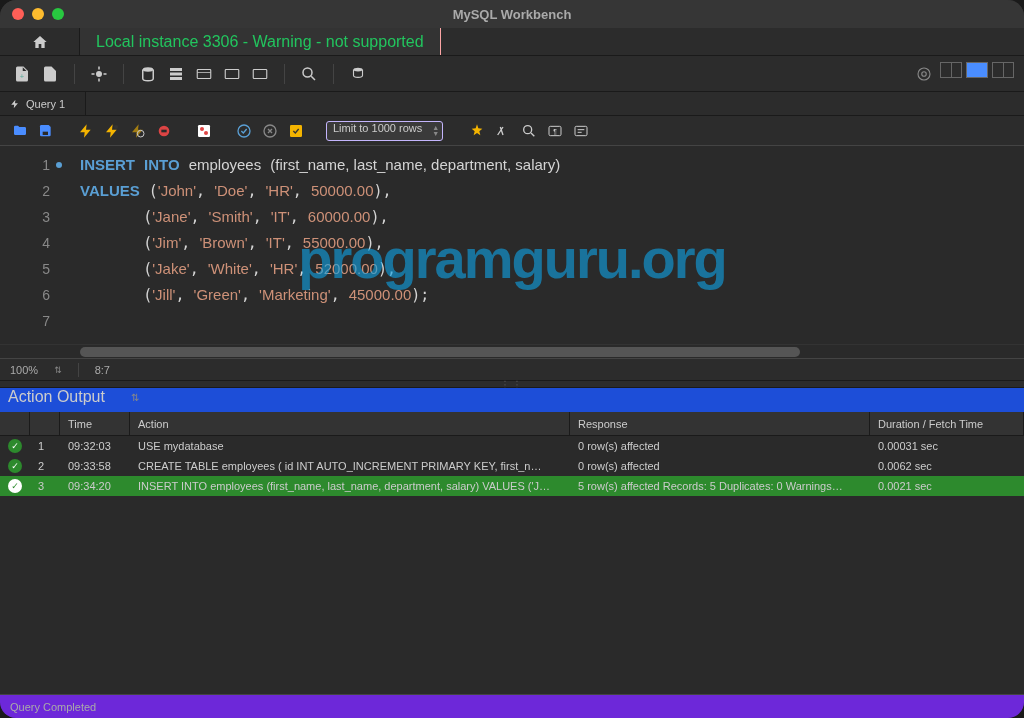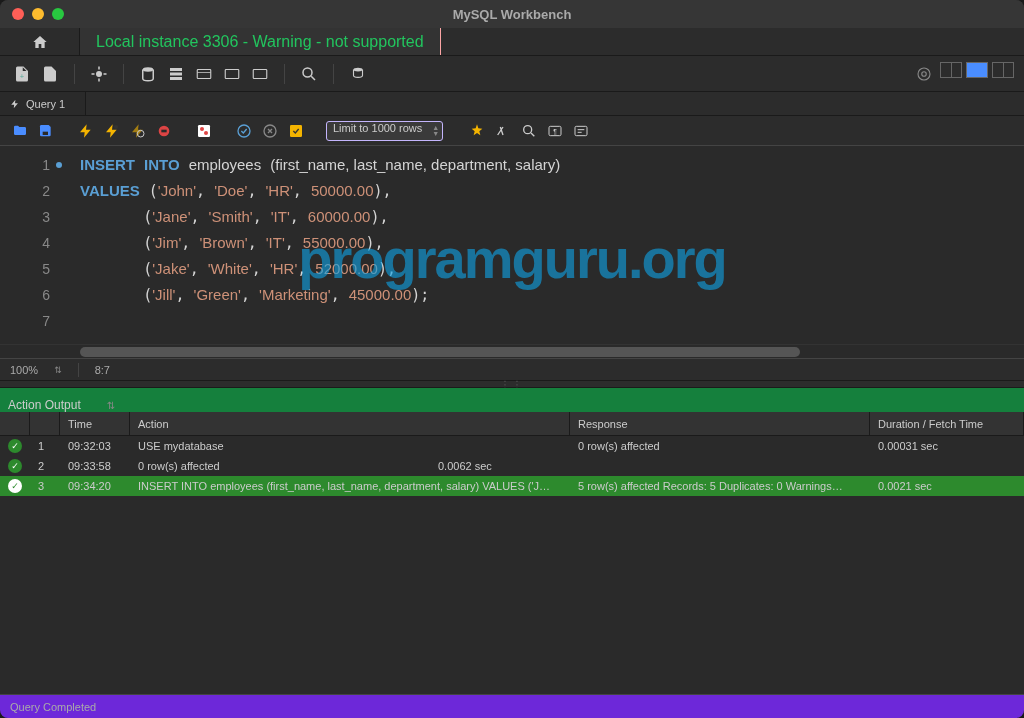--- a/index.html
+++ b/index.html
@@ -1,17 +1,17 @@
 <!DOCTYPE html>
 <html><head>
 <meta charset="utf-8">
 <style>
 *{margin:0;padding:0;box-sizing:border-box;font-family:-apple-system,BlinkMacSystemFont,'Segoe UI',sans-serif}
 body{background:#1a1a1a;width:1024px;height:718px;overflow:hidden;color:#ccc;font-size:12px}
-.window{width:1024px;height:718px;background:#2a2a2a;border-radius:8px;overflow:hidden;display:flex;flex-direction:column}
+.window{width:1024px;height:718px;background:#2a2a2a;border-radius:16px;overflow:hidden;display:flex;flex-direction:column}
 .titlebar{height:28px;background:#363636;display:flex;align-items:center;position:relative}
 .traffic-lights{display:flex;gap:8px;padding-left:12px}
 .tl{width:12px;height:12px;border-radius:50%}
 .tl-red{background:#ff5f57}
 .tl-yellow{background:#febc2e}
 .tl-green{background:#28c840}
 .title{position:absolute;left:50%;transform:translateX(-50%);color:#aaa;font-size:13px;font-weight:600}
 .tabbar{height:28px;background:#2c2c2c;display:flex;align-items:stretch;border-bottom:1px solid #1a1a1a}
 .home-btn{width:80px;display:flex;align-items:center;justify-content:center;border-right:1px solid #1a1a1a}
 .home-icon{width:16px;height:16px;fill:#ccc}
@@ -42,21 +42,21 @@
 .ident{color:#d4d4d4}
 .str{color:#ce9178}
 .num{color:#ce9178}
 .watermark{position:absolute;top:50%;left:50%;transform:translate(-50%,-30%);font-size:56px;font-weight:700;color:#0ea5e9;opacity:0.6;pointer-events:none;letter-spacing:-2px}
 .hscroll{height:14px;background:#2a2a2a;position:relative;border-top:1px solid #333}
 .hscroll-thumb{position:absolute;left:80px;top:2px;height:10px;width:720px;background:#555;border-radius:5px}
 .statusbar1{height:22px;background:#2c2c2c;display:flex;align-items:center;padding:0 10px;gap:16px;color:#aaa;font-size:11px;border-top:1px solid #444}
 .sb-sep{width:1px;height:14px;background:#444}
 .splitter{height:8px;background:#2c2c2c;display:flex;align-items:center;justify-content:center;border-top:1px solid #1a1a1a;border-bottom:1px solid #1a1a1a}
 .splitter-dots{color:#555;font-size:10px;letter-spacing:2px}
-.output-header{height:24px;background:#15803d;display:flex;align-items:flex-end;padding:0 8px;color:#ccc;font-size:12px}
+.output-header{height:24px;background:#1d4ed8;display:flex;align-items:flex-start;padding:0 8px;color:#ccc;font-size:16px}
 .output-sel{display:flex;align-items:center;gap:6px}
 .output-sel::after{content:"⇅";font-size:10px;color:#888;margin-left:20px}
 .output-table{background:#2a2a2a}
 .ot-head{display:flex;height:24px;background:#333;border-bottom:1px solid #1a1a1a}
 .ot-head>div{padding:4px 8px;border-right:1px solid #1a1a1a;color:#ccc;font-size:11px;display:flex;align-items:center}
 .ot-row{display:flex;height:20px;align-items:center;font-size:11px;color:#ccc}
 .ot-row>div{padding:2px 8px;overflow:hidden;text-overflow:ellipsis;white-space:nowrap}
 .ot-row.sel{background:#2d8a2d}
 .c-check{width:30px;display:flex;justify-content:center}
 .c-num{width:30px}
@@ -349,20 +349,21 @@
       <div class="c-action">USE mydatabase</div>
       <div class="c-response">0 row(s) affected</div>
       <div class="c-duration">0.00031 sec</div>
     </div>
     <div class="ot-row">
       <div class="c-check">
           <div class="check-ico">✓</div>
         </div>
       <div class="c-num">2</div>
       <div class="c-time">09:33:58</div>
+      <div class="c-action">CREATE TABLE employees (     id INT AUTO_INCREMENT PRIMARY KEY,     first_n…</div>
       <div class="c-response">0 row(s) affected</div>
       <div class="c-duration">0.0062 sec</div>
     </div>
     <div class="ot-row sel">
       <div class="c-check">
           <div class="check-ico">✓</div>
         </div>
       <div class="c-num">3</div>
       <div class="c-time">09:34:20</div>
       <div class="c-action">INSERT INTO employees (first_name, last_name, department, salary) VALUES ('J…</div>

